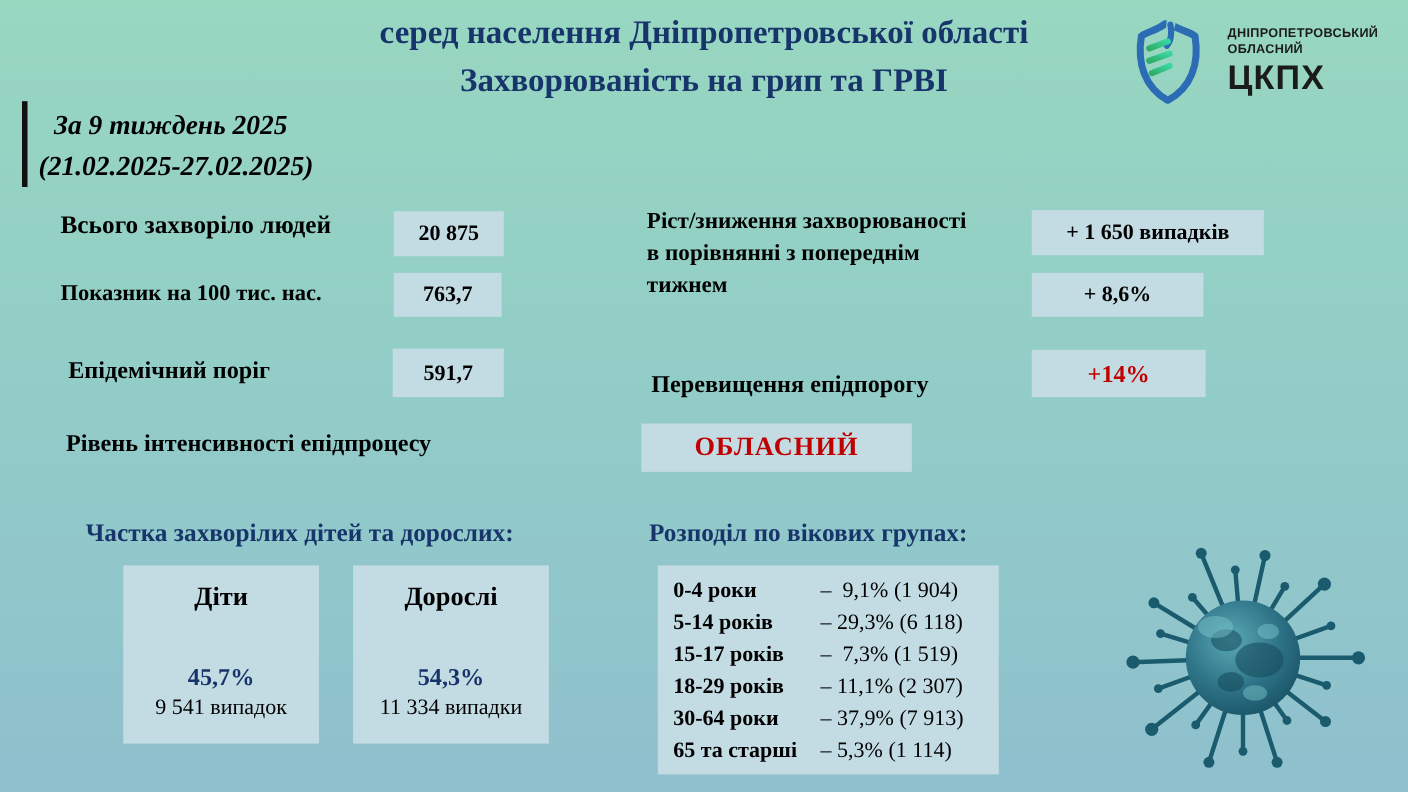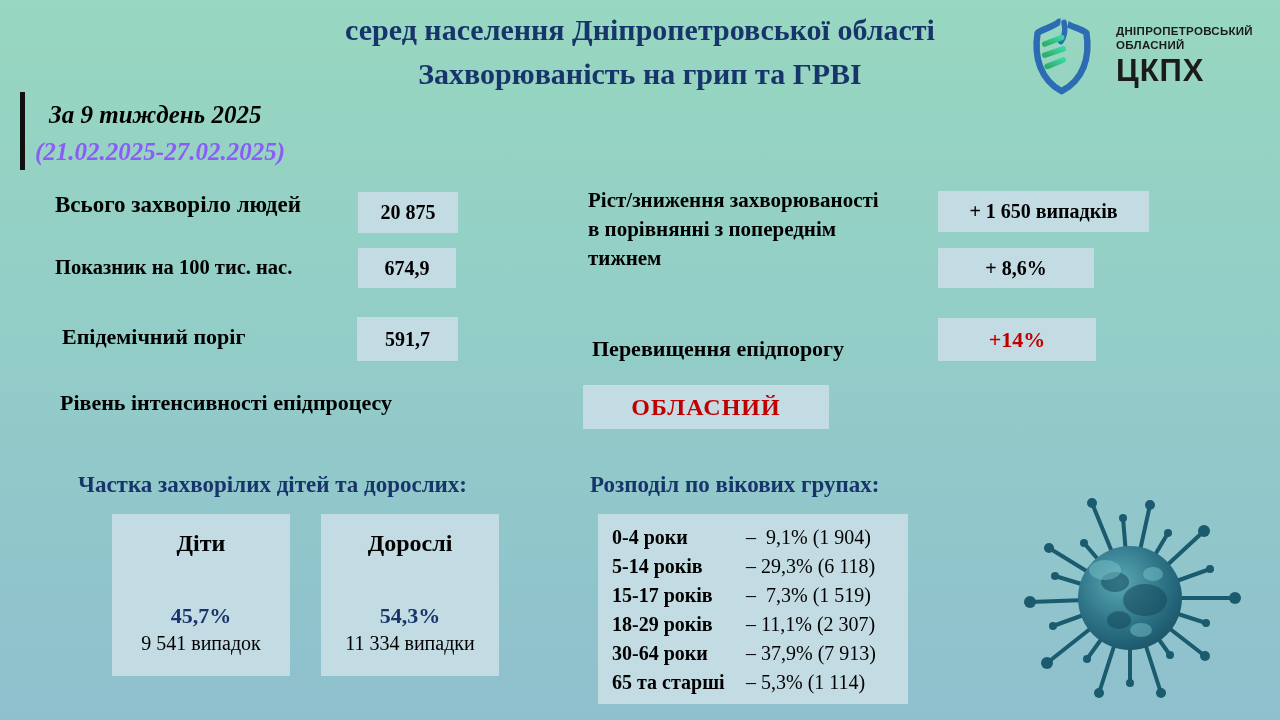--- a/index.html
+++ b/index.html
@@ -24,21 +24,21 @@
   }
   .logo{position:absolute;left:1028px;top:12px;display:flex;align-items:flex-start;}
   .logo svg{width:80px;height:88px;display:block;}
   .logo-text{margin-left:8px;padding-top:13px;font-family:"Liberation Sans",sans-serif;color:#1b1b1b;}
   .logo-small{font-size:11.5px;font-weight:bold;line-height:13.5px;letter-spacing:.3px;}
   .logo-abbr{font-size:31px;font-weight:bold;line-height:34px;margin-top:2px;letter-spacing:1px;}
   
   .period{position:absolute;left:20px;top:92px;display:flex;align-items:flex-end;}
   .period-bar{width:5px;height:78px;background:#101010;margin-right:10px;flex:none;}
   .period-week{font-style:italic;font-weight:bold;font-size:25px;line-height:38px;color:#000;padding-left:14px;}
-  .period-range{font-style:italic;font-weight:bold;font-size:25px;line-height:36px;color:#8b5cf6;}
+  .period-range{font-style:italic;font-weight:bold;font-size:25px;line-height:36px;color:#000000;}
   
   .lbl{position:absolute;font-weight:bold;color:#000;}
   #lbl-total{left:55px;top:192px;font-size:23px;}
   #lbl-rate{left:55px;top:256px;font-size:20.5px;}
   #lbl-threshold{left:62px;top:324px;font-size:22px;}
   #lbl-intensity{left:60px;top:390px;font-size:22px;}
   #lbl-change{left:588px;top:186px;width:305px;font-size:21px;line-height:29px;}
   #lbl-exceed{left:592px;top:336px;font-size:22px;}
   .vbox{
     position:absolute;background:var(--box-bg);
@@ -109,21 +109,21 @@
   <div>
     <div class="period-week">За 9 тиждень 2025</div>
     <div class="period-range">(21.02.2025-27.02.2025)</div>
   </div>
 </div>
 
 <div class="lbl" id="lbl-total">Всього захворіло людей</div>
 <div class="vbox" id="box-total">20 875</div>
 
 <div class="lbl" id="lbl-rate">Показник на 100 тис. нас.</div>
-<div class="vbox" id="box-rate">674,9</div>
+<div class="vbox" id="box-rate">763,7</div>
 
 <div class="lbl" id="lbl-threshold">Епідемічний поріг</div>
 <div class="vbox" id="box-threshold">591,7</div>
 
 <div class="lbl" id="lbl-intensity">Рівень інтенсивності епідпроцесу</div>
 <div class="vbox" id="box-level">ОБЛАСНИЙ</div>
 
 <div class="lbl" id="lbl-change">Ріст/зниження захворюваності в порівнянні з попереднім тижнем</div>
 <div class="vbox" id="box-cases">+ 1 650 випадків</div>
 <div class="vbox" id="box-percent">+ 8,6%</div>

